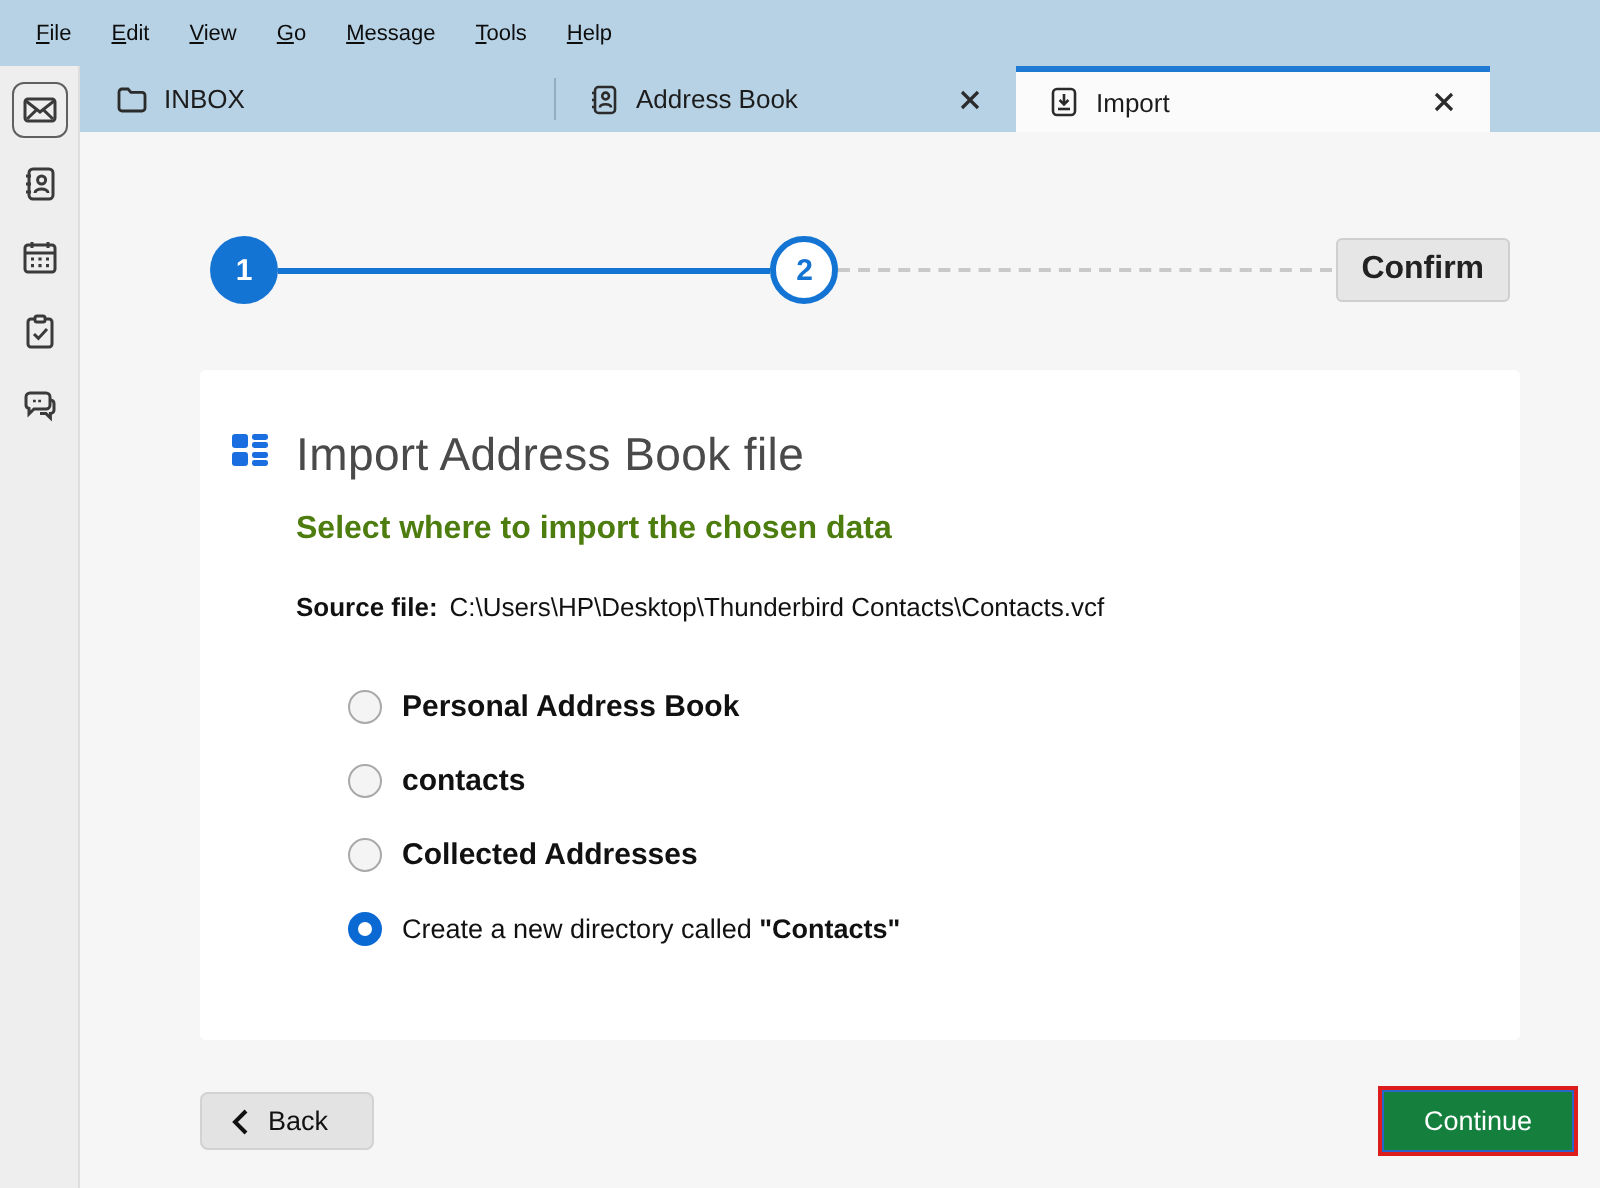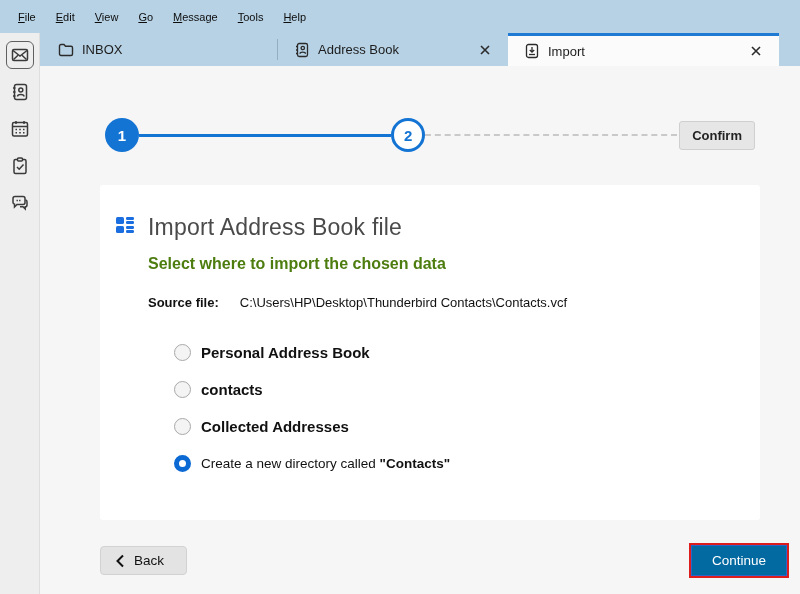--- a/index.html
+++ b/index.html
@@ -23,58 +23,58 @@
 
   .main-col { flex:1; display:flex; flex-direction:column; min-width:0; }
 
   
   .tabstrip { height:33px; background:#b7d2e5; display:flex; align-items:stretch; flex:0 0 auto; }
   .tab { display:flex; align-items:center; font-size:13px; color:#1c1c1c; }
   .tab .tab-icon { margin-right:8px; display:flex; }
   .tab-inbox { width:237px; padding-left:18px; }
   .tab-divider { width:1px; background:#93aec0; margin:6px 0; }
   .tab-addressbook { width:230px; padding-left:16px; padding-right:12px; }
-  .tab-import { width:271px; padding-left:16px; padding-right:12px; background:#fbfbfb; border-top:3px solid #1f7ad4; }
+  .tab-import { width:237px; padding-left:16px; padding-right:12px; background:#fbfbfb; border-top:3px solid #1f7ad4; }
   .tab-label { flex:0 0 auto; }
   .tab-spacer { flex:1; }
   .tab-close { width:22px; height:22px; display:flex; align-items:center; justify-content:center; border-radius:3px; }
 
   
   .content { flex:1; background:#f6f6f6; overflow:hidden; }
 
   
   .stepper { display:flex; align-items:center; margin:52px 45px 0 65px; height:34px; }
   .step-circle { width:34px; height:34px; border-radius:50%; display:flex; align-items:center; justify-content:center; font-size:15px; font-weight:bold; flex:0 0 auto; }
   .step-done { background:#1474d4; color:#ffffff; }
   .step-current { background:#ffffff; color:#1474d4; border:3px solid #1474d4; }
   .step-line-solid { flex:1; height:3px; background:#1474d4; }
   .step-line-dashed { flex:1; border-top:2px dashed #c9c9c9; }
-  .confirm-chip { background:#e6e6e6; border:1px solid #cfcfcf; border-radius:3px; padding:6px 12px; font-size:13px; font-weight:600; color:#222; margin-left:2px; }
+  .confirm-chip { background:#e6e6e6; border:1px solid #cfcfcf; border-radius:3px; padding:6px 12px; font-size:16px; font-weight:600; color:#222; margin-left:2px; }
 
   
   .card { background:#ffffff; border-radius:3px; margin:33px 40px 0 60px; height:335px; padding:28px 30px 0 13px; }
   .card-title-row { display:flex; align-items:center; gap:11px; }
   .card-title { font-size:23px; color:#4a4a4a; letter-spacing:0.2px; }
   .card-subtitle { font-size:16px; font-weight:bold; color:#4d7c0f; margin:14px 0 0 35px; }
   .source-row { font-size:13px; margin:22px 0 0 35px; color:#111; }
-  .source-label { font-weight:bold; margin-right:21px; }
+  .source-label { font-weight:bold; margin-right:6px; }
 
   .options { margin:34px 0 0 61px; }
   .option-row { display:flex; align-items:center; margin-bottom:20px; cursor:default; }
   .radio { width:17px; height:17px; border-radius:50%; margin-right:10px; flex:0 0 auto; }
   .radio-off { background:#f4f4f4; border:1px solid #a9a9a9; }
   .radio-on { background:#ffffff; border:5px solid #0b69d4; }
   .option-label { font-size:15px; font-weight:bold; color:#111; }
   .option-label-regular { font-size:13.5px; font-weight:normal; color:#111; }
   .option-label-regular b { font-weight:bold; }
 
   
   .footer { display:flex; justify-content:space-between; align-items:center; margin:25px 13px 0 60px; }
   .btn-back { display:flex; align-items:center; gap:9px; background:#e3e3e3; border:1px solid #d2d2d2; border-radius:4px; padding:6px 22px 6px 14px; font-size:13.5px; color:#111; }
-  .btn-continue { background:#0369a1; color:#ffffff; font-size:13.5px; padding:7px 20px; border:1px solid #2a66c9; outline:2px solid #dd1c1c; }
+  .btn-continue { background:#15803d; color:#ffffff; font-size:13.5px; padding:7px 20px; border:1px solid #2a66c9; outline:2px solid #dd1c1c; }
 </style>
 </head>
 <body>
 
 <div class="window">
 
   <div class="menubar">
     <span class="menu-item">File</span>
     <span class="menu-item">Edit</span>
     <span class="menu-item">View</span>

